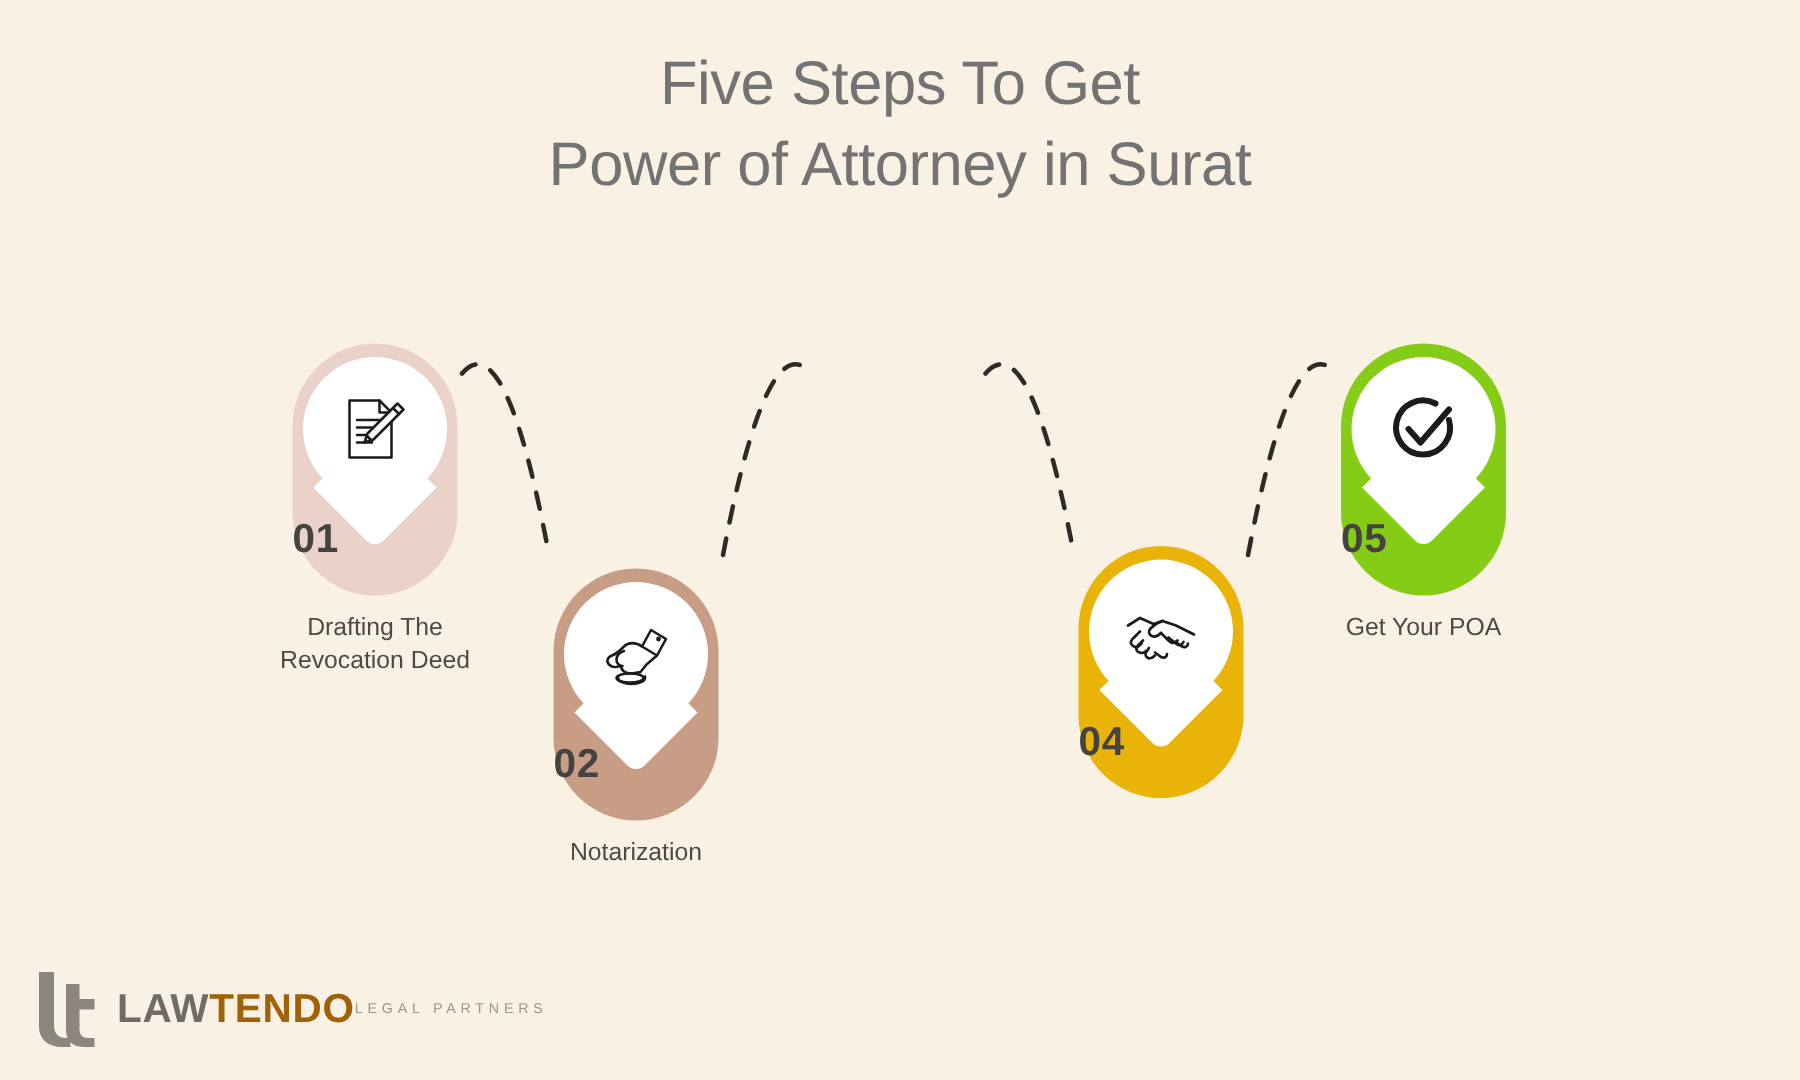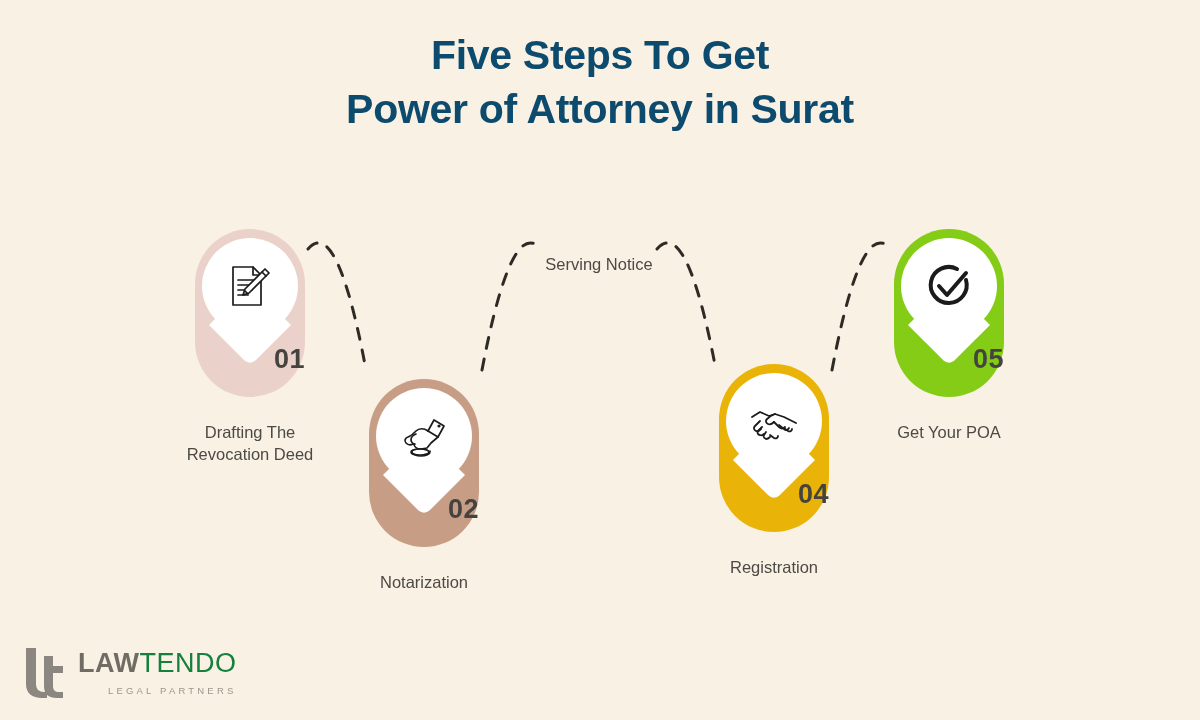--- a/index.html
+++ b/index.html
@@ -18,22 +18,22 @@
   
   .title-block {
     position: absolute;
     top: 28px;
     left: 0;
     width: 1200px;
     text-align: center;
   }
   .title-line {
     font-size: 41px;
-    font-weight: bold;
-    color: #0c4a6e;
+    font-weight: normal;
+    color: #737373;
     letter-spacing: -0.3px;
     line-height: 54px;
     white-space: nowrap;
   }
 
   
   .steps {
     position: absolute;
     top: 0;
     left: 0;
@@ -106,61 +106,61 @@
     margin-top: -26px;
     z-index: 3;
   }
   .pin-icon svg { display: block; width: 52px; height: 52px; }
 
   .step-number {
     position: absolute;
     left: 0;
     width: 110px;
     bottom: 22px;
-    text-align: right;
+    text-align: left;
     font-size: 27px;
     font-weight: bold;
     color: #45433f;
     letter-spacing: 0.5px;
   }
 
   .step-caption {
-    margin-top: 24px;
+    margin-top: 10px;
     font-size: 16.5px;
     color: #4c4a46;
     line-height: 22px;
     white-space: pre-line;
   }
 
   
   .logo {
     position: absolute;
     left: 22px;
     bottom: 22px;
     display: flex;
     align-items: center;
     gap: 12px;
   }
   .logo-mark svg { display: block; }
   .logo-text {
     display: flex;
-    flex-direction: column;
-    align-items: flex-end;
+    flex-direction: row;
+    align-items: center;
   }
   .logo-word {
     font-size: 27px;
     font-weight: bold;
     color: #8e8a82;
     letter-spacing: 0.5px;
     line-height: 30px;
     display: flex;
     align-items: center;
   }
   .logo-word .lw-bold { color: #6f6c66; }
-  .logo-word .lw-light { color: #15803d; font-weight: normal; }
+  .logo-word .lw-light { color: #a16207; font-weight: bold; }
   .logo-rule {
     height: 1px;
     background: #b9b3a8;
     margin: 3px 0 2px 0;
   }
   .logo-sub {
     font-size: 9.5px;
     color: #9c968c;
     letter-spacing: 3.2px;
     text-align: center;
@@ -223,21 +223,20 @@
       <ellipse cx="22" cy="42" rx="9" ry="3"></ellipse>
       <path d="M14 41 v1 c0 2 4 4 9 4 s9 -2 9 -4 v-1"></path>
     </svg>
             </div>
       </div>
       <div class="step-number">02</div>
     </div>
     <div class="step-caption">Notarization</div>
       </div>
       <div class="step" style="left: 599px; top: 229px;">
-    <div class="step-caption">Serving Notice</div>
       </div>
       <div class="step" style="left: 774px; top: 364px;">
     <div class="pill" style="background:#eab308">
       <div class="pin">
         <div class="pin-tail"></div>
         <div class="pin-head"></div>
         <div class="pin-icon">
     <svg viewBox="0 0 52 52" xmlns="http://www.w3.org/2000/svg" fill="none" stroke="#1b1b1b" stroke-width="1.8" stroke-linejoin="round" stroke-linecap="round">
       <path d="M4 22 l8 -5 9 4 6 -2 9 3 12 6"></path>
       <path d="M27 19 c-3 1 -6 3 -8 5 -2 2 -1 4 1 5 2 1 4 0 6 -2"></path>
@@ -246,21 +245,20 @@
       <path d="M36 33 l4 3 c2 1 4 0 4 -2"></path>
       <path d="M12 26 l-5 5 c-2 2 -1 4 1 5 2 1 3 0 5 -2"></path>
       <path d="M14 32 l-4 4 c-1 2 0 4 2 4 2 1 3 0 4 -1"></path>
       <path d="M18 37 l-2 3 c-1 2 0 3 2 4 2 0 3 -1 4 -2"></path>
       <path d="M22 40 l4 3 c2 1 4 0 4 -2"></path>
     </svg>
             </div>
       </div>
       <div class="step-number">04</div>
     </div>
-    <div class="step-caption">Registration</div>
       </div>
       <div class="step" style="left: 949px; top: 229px;">
     <div class="pill" style="background:#84cc16">
       <div class="pin">
         <div class="pin-tail"></div>
         <div class="pin-head"></div>
         <div class="pin-icon">
     <svg viewBox="0 0 52 52" xmlns="http://www.w3.org/2000/svg" fill="none" stroke="#1b1b1b" stroke-width="4" stroke-linecap="round" stroke-linejoin="round">
       <path d="M43 20 a18 18 0 1 1 -9 -11"></path>
       <path d="M16 26 l8 9 19 -22"></path>

